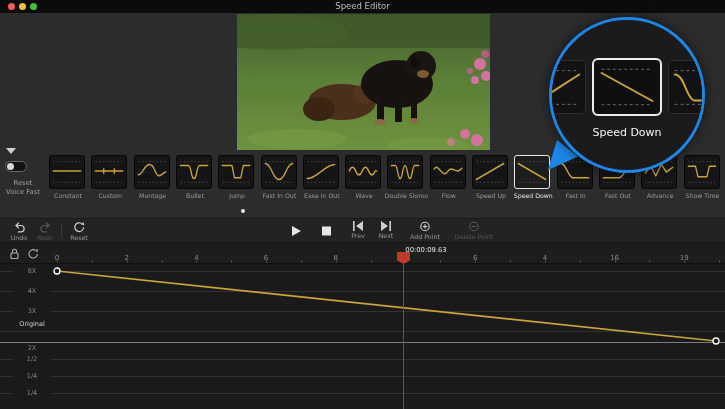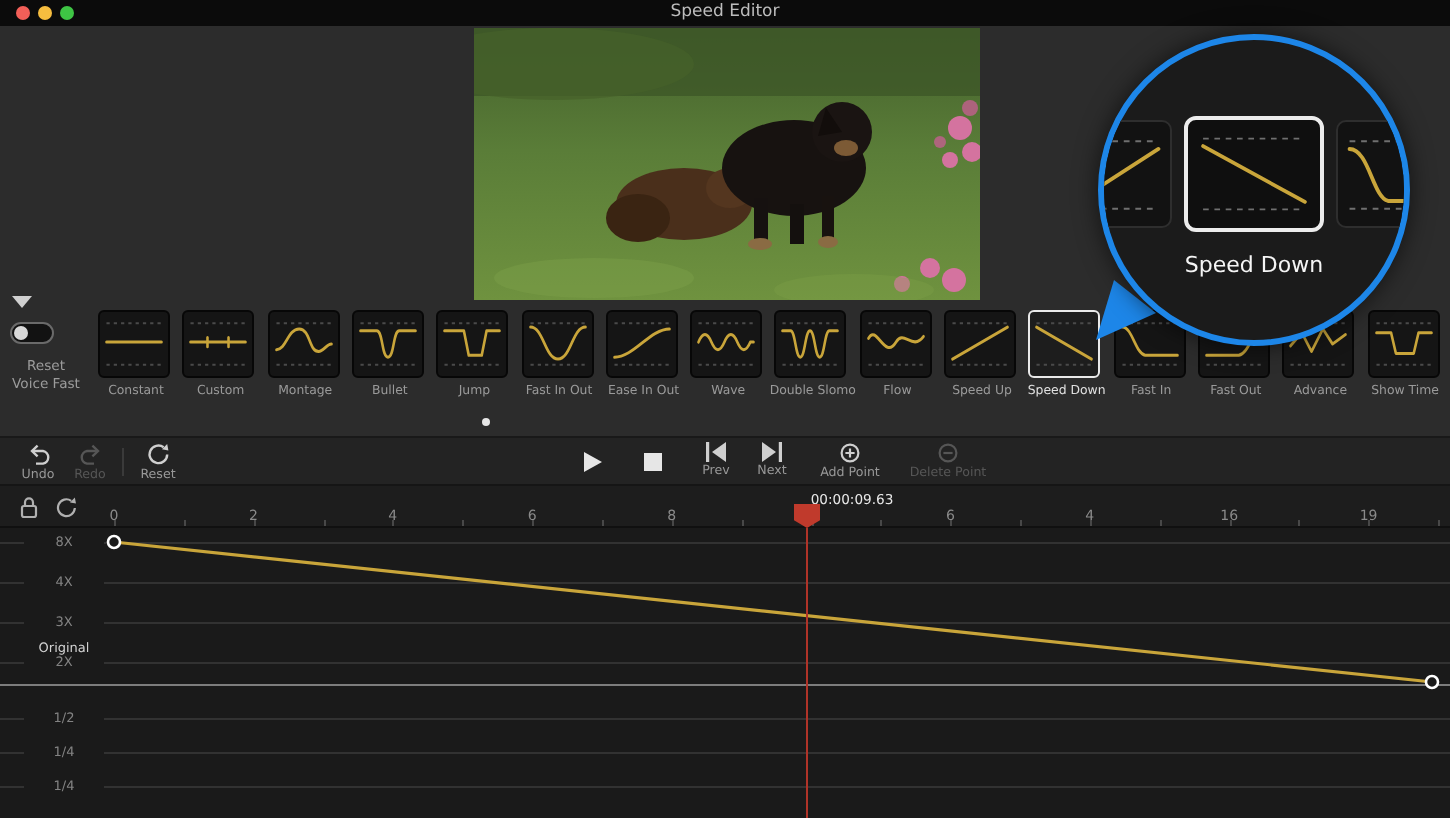--- a/index.html
+++ b/index.html
@@ -415,21 +415,21 @@
       <circle cx="716" cy="77" r="3" fill="#1a1a1a" stroke="#ffffff" stroke-width="1.3"></circle>
     </svg>
     <div class="playhead"></div>
   <div class="gline" style="top: 7px;"></div>
       <div class="glabel" style="top: 7px;">8X</div>
       <div class="gline" style="top: 27px;"></div>
       <div class="glabel" style="top: 27px;">4X</div>
       <div class="gline" style="top: 47px;"></div>
       <div class="glabel" style="top: 47px;">3X</div>
       <div class="gline" style="top: 67px;"></div>
-      <div class="glabel" style="top: 67px;">2X</div>
+      <div class="glabel" style="top: 84px;">2X</div>
       <div class="gline bright" style="top: 78px;"></div>
       <div class="glabel bright" style="top: 60px;">Original</div>
       <div class="gline" style="top: 95px;"></div>
       <div class="glabel" style="top: 95px;">1/2</div>
       <div class="gline" style="top: 112px;"></div>
       <div class="glabel" style="top: 112px;">1/4</div>
       <div class="gline" style="top: 129px;"></div>
       <div class="glabel" style="top: 129px;">1/4</div>
     </div>
 

